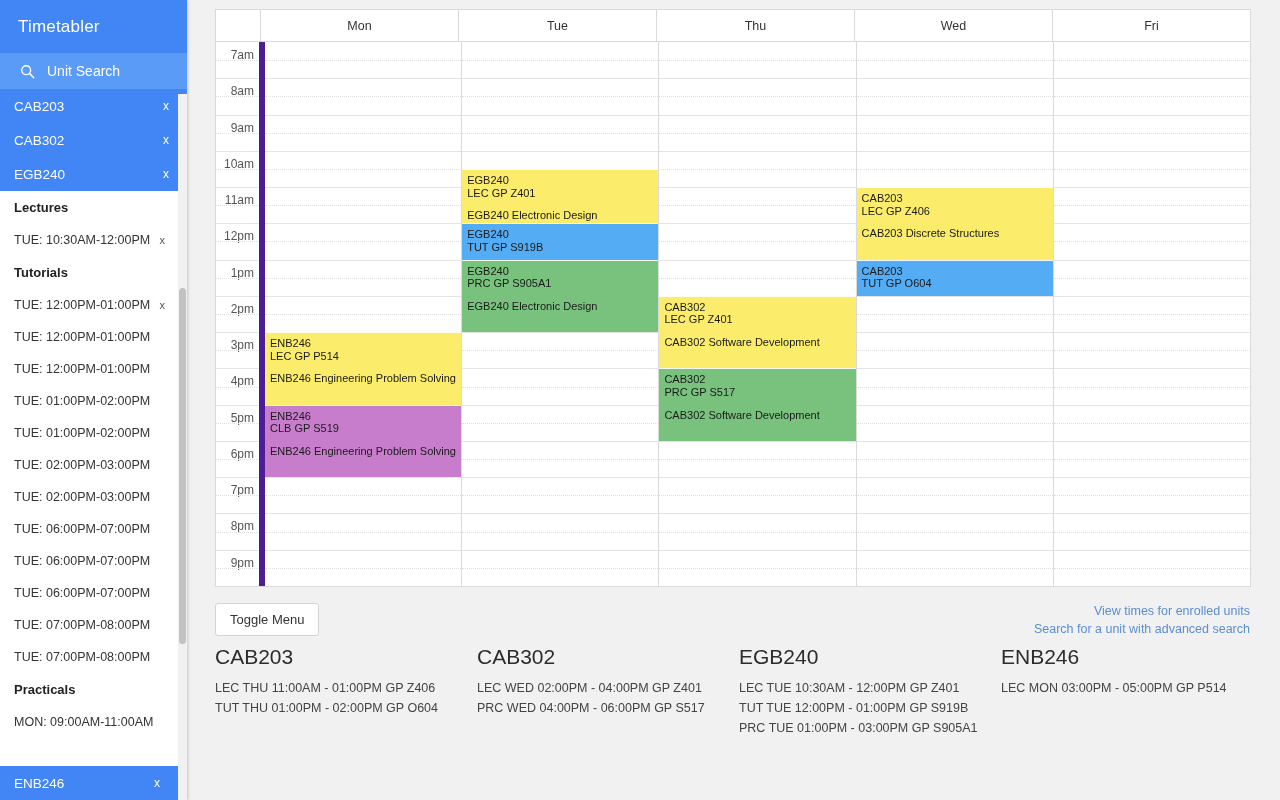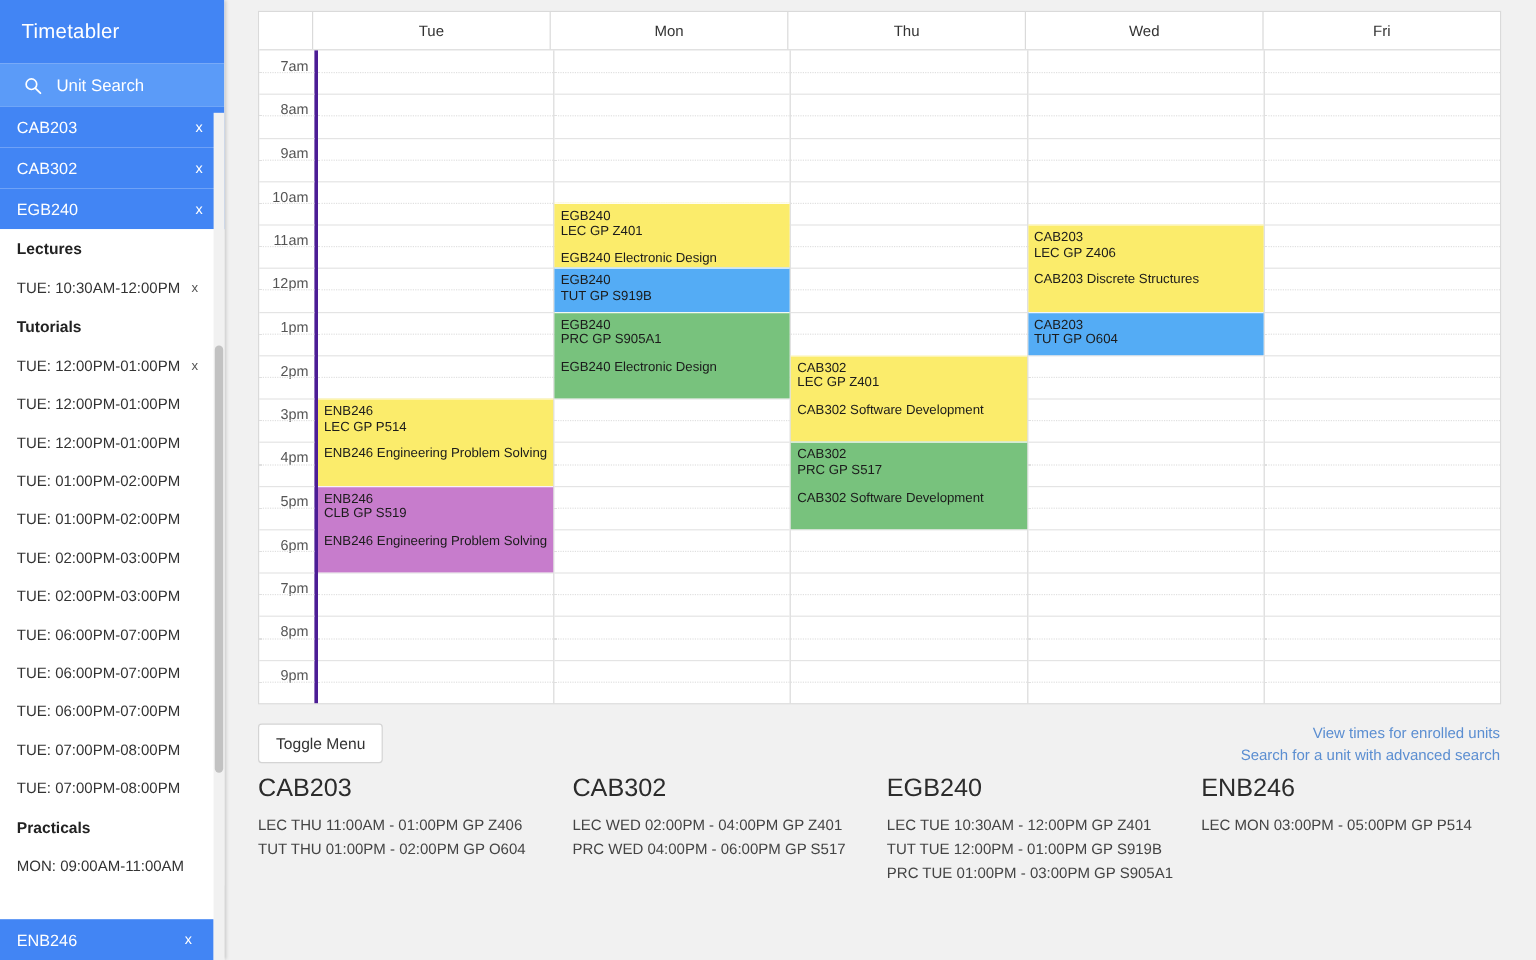--- a/index.html
+++ b/index.html
@@ -75,21 +75,21 @@
   }
   .cal-head .timecol { width: 45px; border-right: 1px solid #dadada; }
   .cal-head .dcol {
     flex: 1; text-align: center; font-size: 12.5px; color: #333;
     line-height: 32px; border-right: 1px solid #dadada;
   }
   .cal-head .dcol:last-child { border-right: none; }
 
   .cal-body { position: relative; height: 544px; display: flex; }
   .timecol {
-    width: 49px; border-right: 3px solid #4c1d95; position: relative;
+    width: 49px; border-right: 6px solid #4c1d95; position: relative;
   }
   .hour-label {
     position: absolute; right: 5px; font-size: 12px; color: #555;
     text-align: right; line-height: 14px;
   }
   .daycol {
     flex: 1; position: relative; border-right: 1px solid #dadada;
   }
   .daycol:last-child { border-right: none; }
   .hline {
@@ -243,22 +243,22 @@
     <div id="sb-scroll-track">
       <div id="sb-scroll-thumb"></div>
     </div>
   </div>
 
   <div id="main">
 
     <div id="cal">
       <div class="cal-head" id="cal-head">
         <div class="timecol"></div>
-      <div class="dcol">Tue</div>
-          <div class="dcol">Mon</div>
+      <div class="dcol">Mon</div>
+          <div class="dcol">Tue</div>
           <div class="dcol">Thu</div>
           <div class="dcol">Wed</div>
           <div class="dcol">Fri</div>
         </div>
       <div class="cal-body" id="cal-body">
         <div class="timecol" id="timecol">
             <div class="hour-label" style="top: 6px;">7am</div>
             <div class="tick half" style="top: 18.1333px;"></div>
             <div class="hour-label" style="top: 42.2667px;">8am</div>
             <div class="tick" style="top: 36.2667px;"></div>

